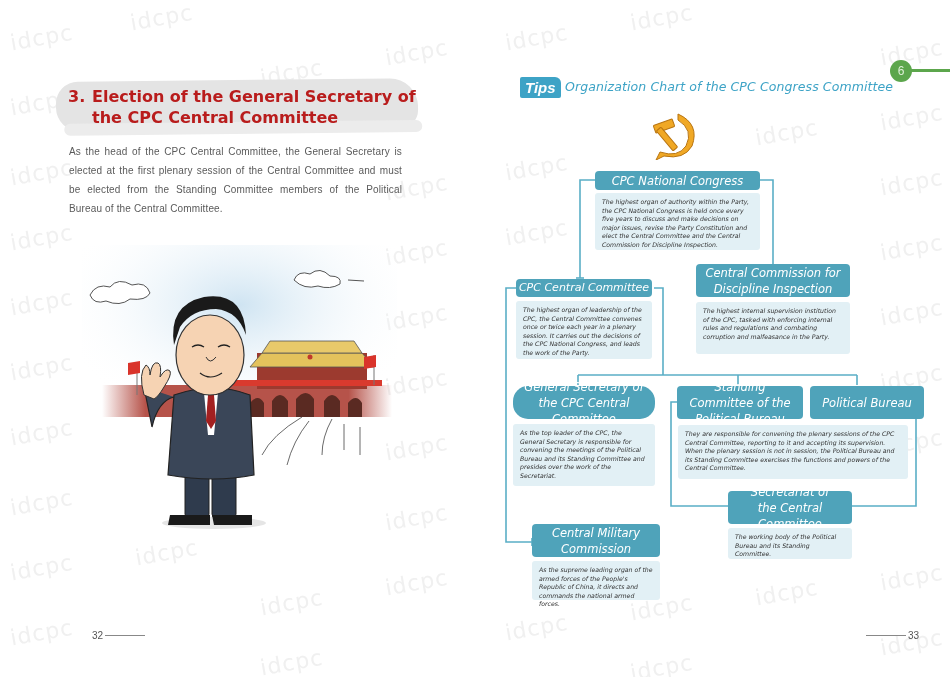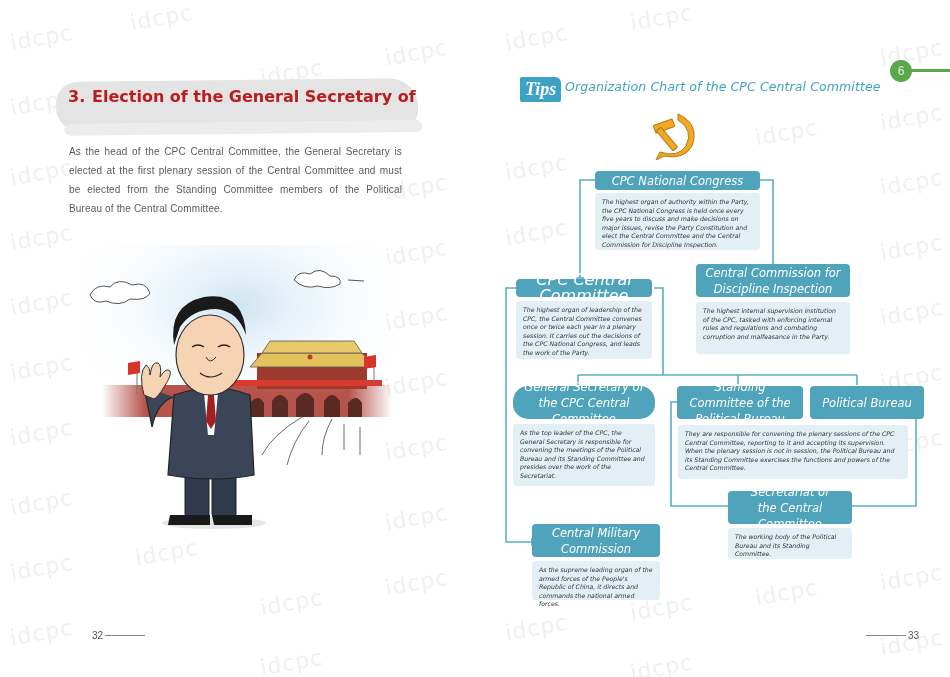--- a/index.html
+++ b/index.html
@@ -16,21 +16,21 @@
   .heading .l2 { padding-left: 24px; display: block; }
 
   .body-text { position: absolute; left: 69px; top: 142px; width: 333px; z-index: 2; font-family: Liberation Sans, sans-serif; font-size: 10px; line-height: 19px; color: #5a5a5a; text-align: justify; letter-spacing: 0.15px; }
 
   
   .illus { position: absolute; left: 82px; top: 245px; width: 315px; height: 290px; z-index: 1; }
   .folio { position: absolute; top: 630px; font-family: "Liberation Sans", sans-serif; font-size: 10px; color: #555; z-index: 2; display: flex; align-items: center; margin-left: 48px; }
   .folio .rule { display: inline-block; width: 40px; height: 1px; background: #888; margin: 0 2px; }
 
   
-  .tips-badge { position: absolute; left: 520px; top: 77px; background: #3da3c6; color: #fff; font-family: Liberation Serif, serif; font-weight: bold; font-style: italic; font-size: 18px; padding: 2px 5px; border-radius: 2px 6px 2px 2px; z-index: 2; }
+  .tips-badge { position: absolute; left: 520px; top: 77px; background: #3da3c6; color: #fff; font-family: Liberation Sans, sans-serif; font-weight: bold; font-style: italic; font-size: 15px; padding: 2px 5px; border-radius: 2px 6px 2px 2px; z-index: 2; }
   .tips-title { position: absolute; left: 565px; top: 79px; font-family: "DejaVu Sans", sans-serif; font-style: italic; font-size: 12.5px; color: #3da3c6; z-index: 2; letter-spacing: 0.1px; }
   .chapter-dot { position: absolute; left: 890px; top: 60px; width: 22px; height: 22px; border-radius: 50%; background: #5ca64c; color: #dff0d8; font-family: "Liberation Sans", sans-serif; font-size: 12px; text-align: center; line-height: 22px; z-index: 3; }
   .chapter-rule { position: absolute; left: 910px; top: 69px; width: 40px; height: 3px; background: #5ca64c; z-index: 2; }
 
   .emblem { position: absolute; left: 648px; top: 110px; width: 52px; height: 50px; z-index: 2; }
 
   .box-title { position: absolute; background: #4fa3ba; color: #fff; font-family: "DejaVu Sans", sans-serif; font-style: italic; text-align: center; border-radius: 4px; z-index: 3; display: flex; align-items: center; justify-content: center; line-height: 16px; }
   .box-desc { position: absolute; background: #e2f0f5; color: #333; font-family: "DejaVu Sans", sans-serif; font-style: italic; font-size: 6.2px; line-height: 8.6px; padding: 5px 7px; border-radius: 3px; z-index: 3; }
 
   .lines { position: absolute; left: 0; top: 0; width: 950px; height: 677px; z-index: 2; pointer-events: none; }
@@ -79,20 +79,21 @@
   <span class="watermark" style="left:630px;top:595px">idcpc</span>
   <span class="watermark" style="left:505px;top:615px">idcpc</span>
   <span class="watermark" style="left:880px;top:630px">idcpc</span>
   <span class="watermark" style="left:630px;top:655px">idcpc</span>
 </div>
 
 <div>
   <div class="heading-brush"></div>
   <h2 class="heading">
     <span class="num">3.</span><span>Election of the General Secretary of</span>
+    <span class="l2">the CPC Central Committee</span>
   </h2>
   <p class="body-text">As the head of the CPC Central Committee, the General Secretary is elected at the first plenary session of the Central Committee and must be elected from the Standing Committee members of the Political Bureau of the Central Committee.</p>
 
   <svg class="illus" viewBox="0 0 315 290">
     <defs>
       <radialGradient id="sky" cx="50%" cy="30%" r="60%">
         <stop offset="0%" stop-color="#cfe4f2"></stop>
         <stop offset="100%" stop-color="#ffffff" stop-opacity="0"></stop>
       </radialGradient>
       <linearGradient id="wall" x1="0" x2="1">
@@ -141,21 +142,21 @@
   </svg>
 
   <div class="folio" style="left:44px;">
     <span>32</span>
       <span class="rule"></span>
   </div>
 </div>
 
 <div>
   <span class="tips-badge">Tips</span>
-  <span class="tips-title">Organization Chart of the CPC Central Committee</span>
+  <span class="tips-title">Organization Chart of the CPC Congress Committee</span>
   <div class="chapter-dot">6</div>
   <div class="chapter-rule"></div>
 
   <svg class="emblem" viewBox="0 0 52 50">
     <path d="M30 4 q22 10 14 32 q-8 14-28 10 l-8 4 l4-8 q18 6 26-6 q8-16-8-26z" fill="#f0a825" stroke="#b87410" stroke-width="1"></path>
     <rect x="6" y="12" width="20" height="8" rx="1" transform="rotate(-20 16 16)" fill="#f0a825" stroke="#b87410" stroke-width="1"></rect>
     <rect x="16" y="16" width="6" height="26" rx="1" transform="rotate(-40 19 29)" fill="#f0a825" stroke="#b87410" stroke-width="1"></rect>
   </svg>
 
   <svg class="lines" viewBox="0 0 950 677">
@@ -177,21 +178,21 @@
       <line x1="532" y1="538" x2="532" y2="546"></line>
 
       <polyline points="680,402 671,402 671,506 734,506"></polyline>
       <polyline points="908,402 916,402 916,506 850,506"></polyline>
     </g>
   </svg>
 
   <div class="box-title" style="left:595px;top:171px;width:165px;height:19px;font-size:11.5px;">CPC National Congress</div>
   <div class="box-desc" style="left:595px;top:193px;width:165px;height:57px;">The highest organ of authority within the Party, the CPC National Congress is held once every five years to discuss and make decisions on major issues, revise the Party Constitution and elect the Central Committee and the Central Commission for Discipline Inspection.</div>
 
-  <div class="box-title" style="left:516px;top:279px;width:136px;height:18px;font-size:16px;">CPC Central Committee</div>
+  <div class="box-title" style="left:516px;top:279px;width:136px;height:18px;font-size:11px;">CPC Central Committee</div>
   <div class="box-desc" style="left:516px;top:301px;width:136px;height:58px;">The highest organ of leadership of the CPC, the Central Committee convenes once or twice each year in a plenary session. It carries out the decisions of the CPC National Congress, and leads the work of the Party.</div>
 
   <div class="box-title" style="left:696px;top:264px;width:154px;height:33px;font-size:11.5px;padding:0 6px;">Central Commission for Discipline Inspection</div>
   <div class="box-desc" style="left:696px;top:302px;width:154px;height:52px;">The highest internal supervision institution of the CPC, tasked with enforcing internal rules and regulations and combating corruption and malfeasance in the Party.</div>
 
   <div class="box-title" style="left:513px;top:386px;width:142px;height:33px;font-size:11.5px;padding:0 4px;border-radius:15px;">General Secretary of the CPC Central Committee</div>
   <div class="box-desc" style="left:513px;top:424px;width:142px;height:62px;">As the top leader of the CPC, the General Secretary is responsible for convening the meetings of the Political Bureau and its Standing Committee and presides over the work of the Secretariat.</div>
 
   <div class="box-title" style="left:677px;top:386px;width:126px;height:33px;font-size:11.5px;padding:0 4px;">Standing Committee of the Political Bureau</div>
 

